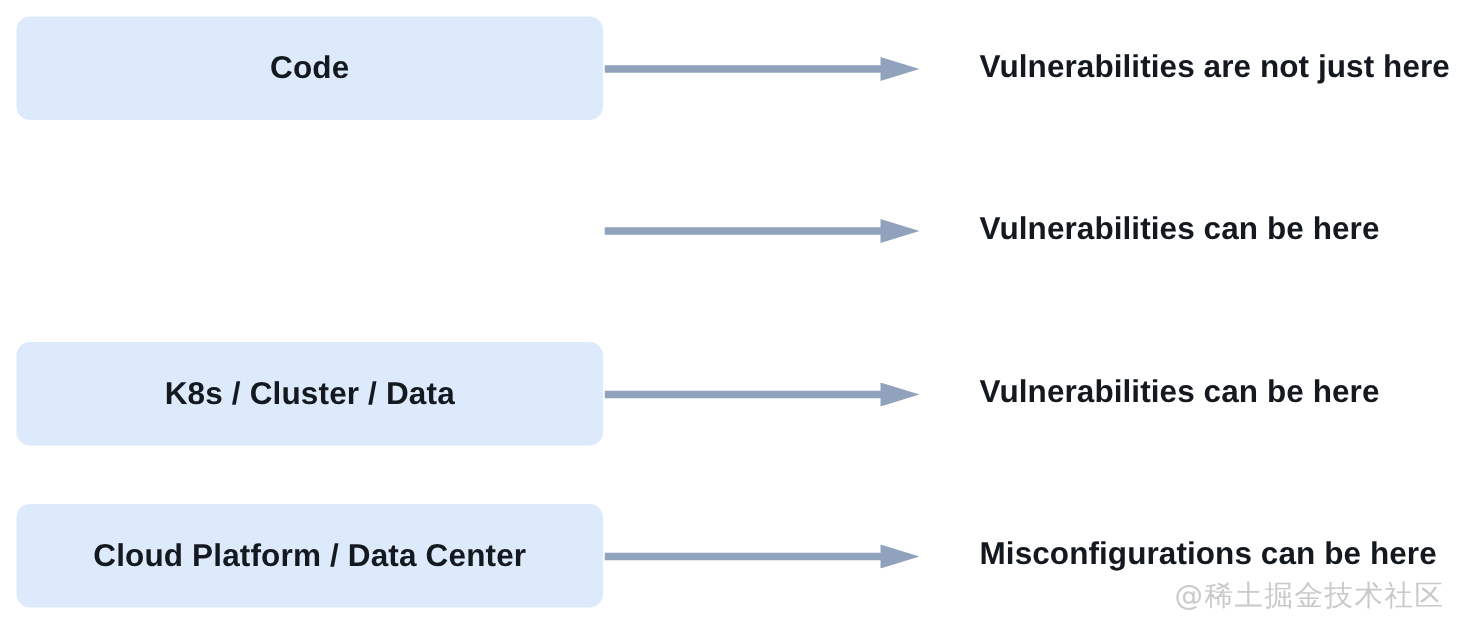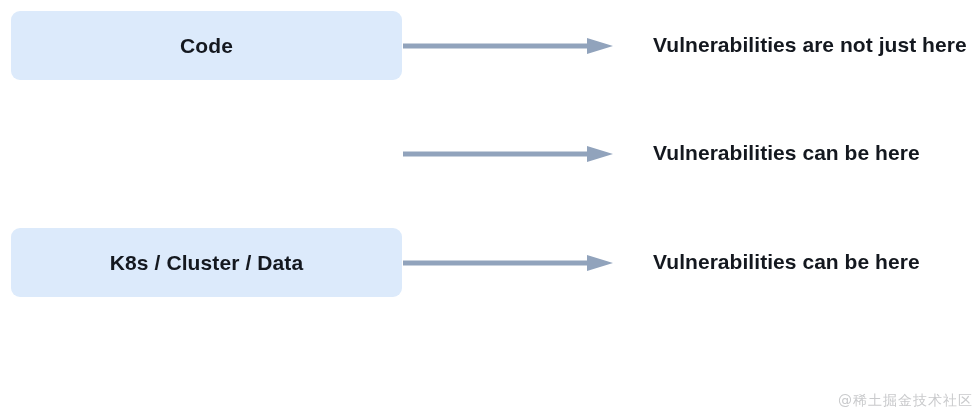--- a/index.html
+++ b/index.html
@@ -78,23 +78,23 @@
     font-size: 21px;
     font-weight: 600;
     letter-spacing: 0.05px;
     color: #14181f;
     white-space: nowrap;
     line-height: 1.15;
   }
 
   .watermark {
     position: absolute;
-    right: 4px;
+    right: 14px;
     bottom: 6px;
-    font-size: 14px;
+    font-size: 19px;
     color: #c9cacc;
     letter-spacing: 1px;
     font-family: "DejaVu Sans", sans-serif;
     white-space: nowrap;
     user-select: none;
   }
 </style>
 </head>
 <body>
 
@@ -135,16 +135,30 @@
       <svg width="210" height="16" viewBox="0 0 210 16" xmlns="http://www.w3.org/2000/svg" aria-hidden="true">
         <rect x="0" y="5.5" width="187" height="5" fill="#91a3bc"></rect>
         <polygon points="184,0 210,8 184,16" fill="#91a3bc"></polygon>
       </svg>
     </div>
     <div class="callout">
       <span class="callout-text">Vulnerabilities can be here</span>
     </div>
   </div>
 
+  <div class="row r4">
+    <div class="layer-box">
+      <span class="layer-label">Cloud Platform / Data Center</span>
+    </div>
+    <div class="arrow">
+      <svg width="210" height="16" viewBox="0 0 210 16" xmlns="http://www.w3.org/2000/svg" aria-hidden="true">
+        <rect x="0" y="5.5" width="187" height="5" fill="#91a3bc"></rect>
+        <polygon points="184,0 210,8 184,16" fill="#91a3bc"></polygon>
+      </svg>
+    </div>
+    <div class="callout">
+      <span class="callout-text">Misconfigurations can be here</span>
+    </div>
+  </div>
 
   <div class="watermark">@稀土掘金技术社区</div>
 
 </div>
 
 </body></html>

